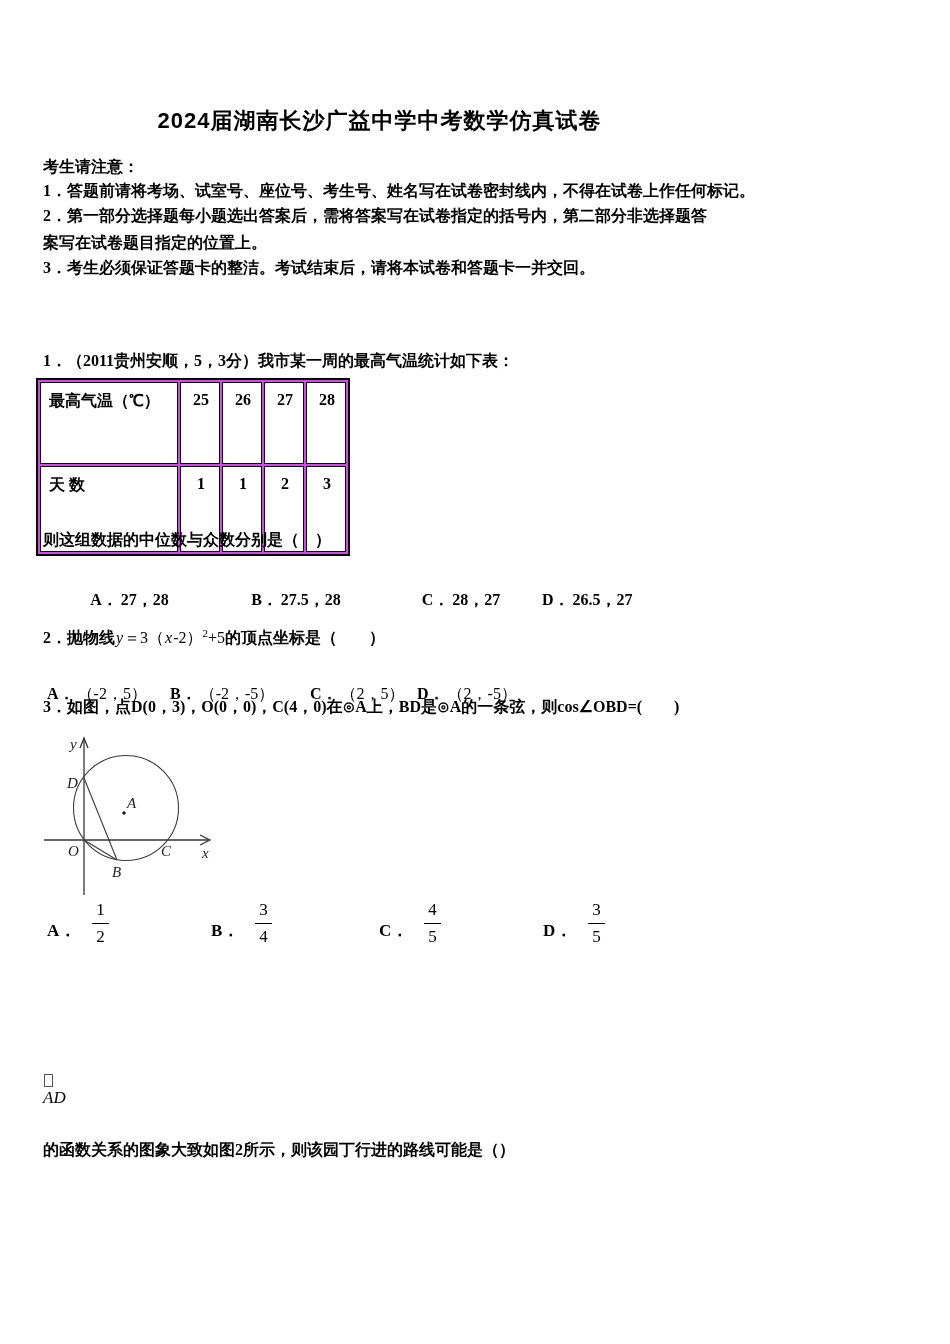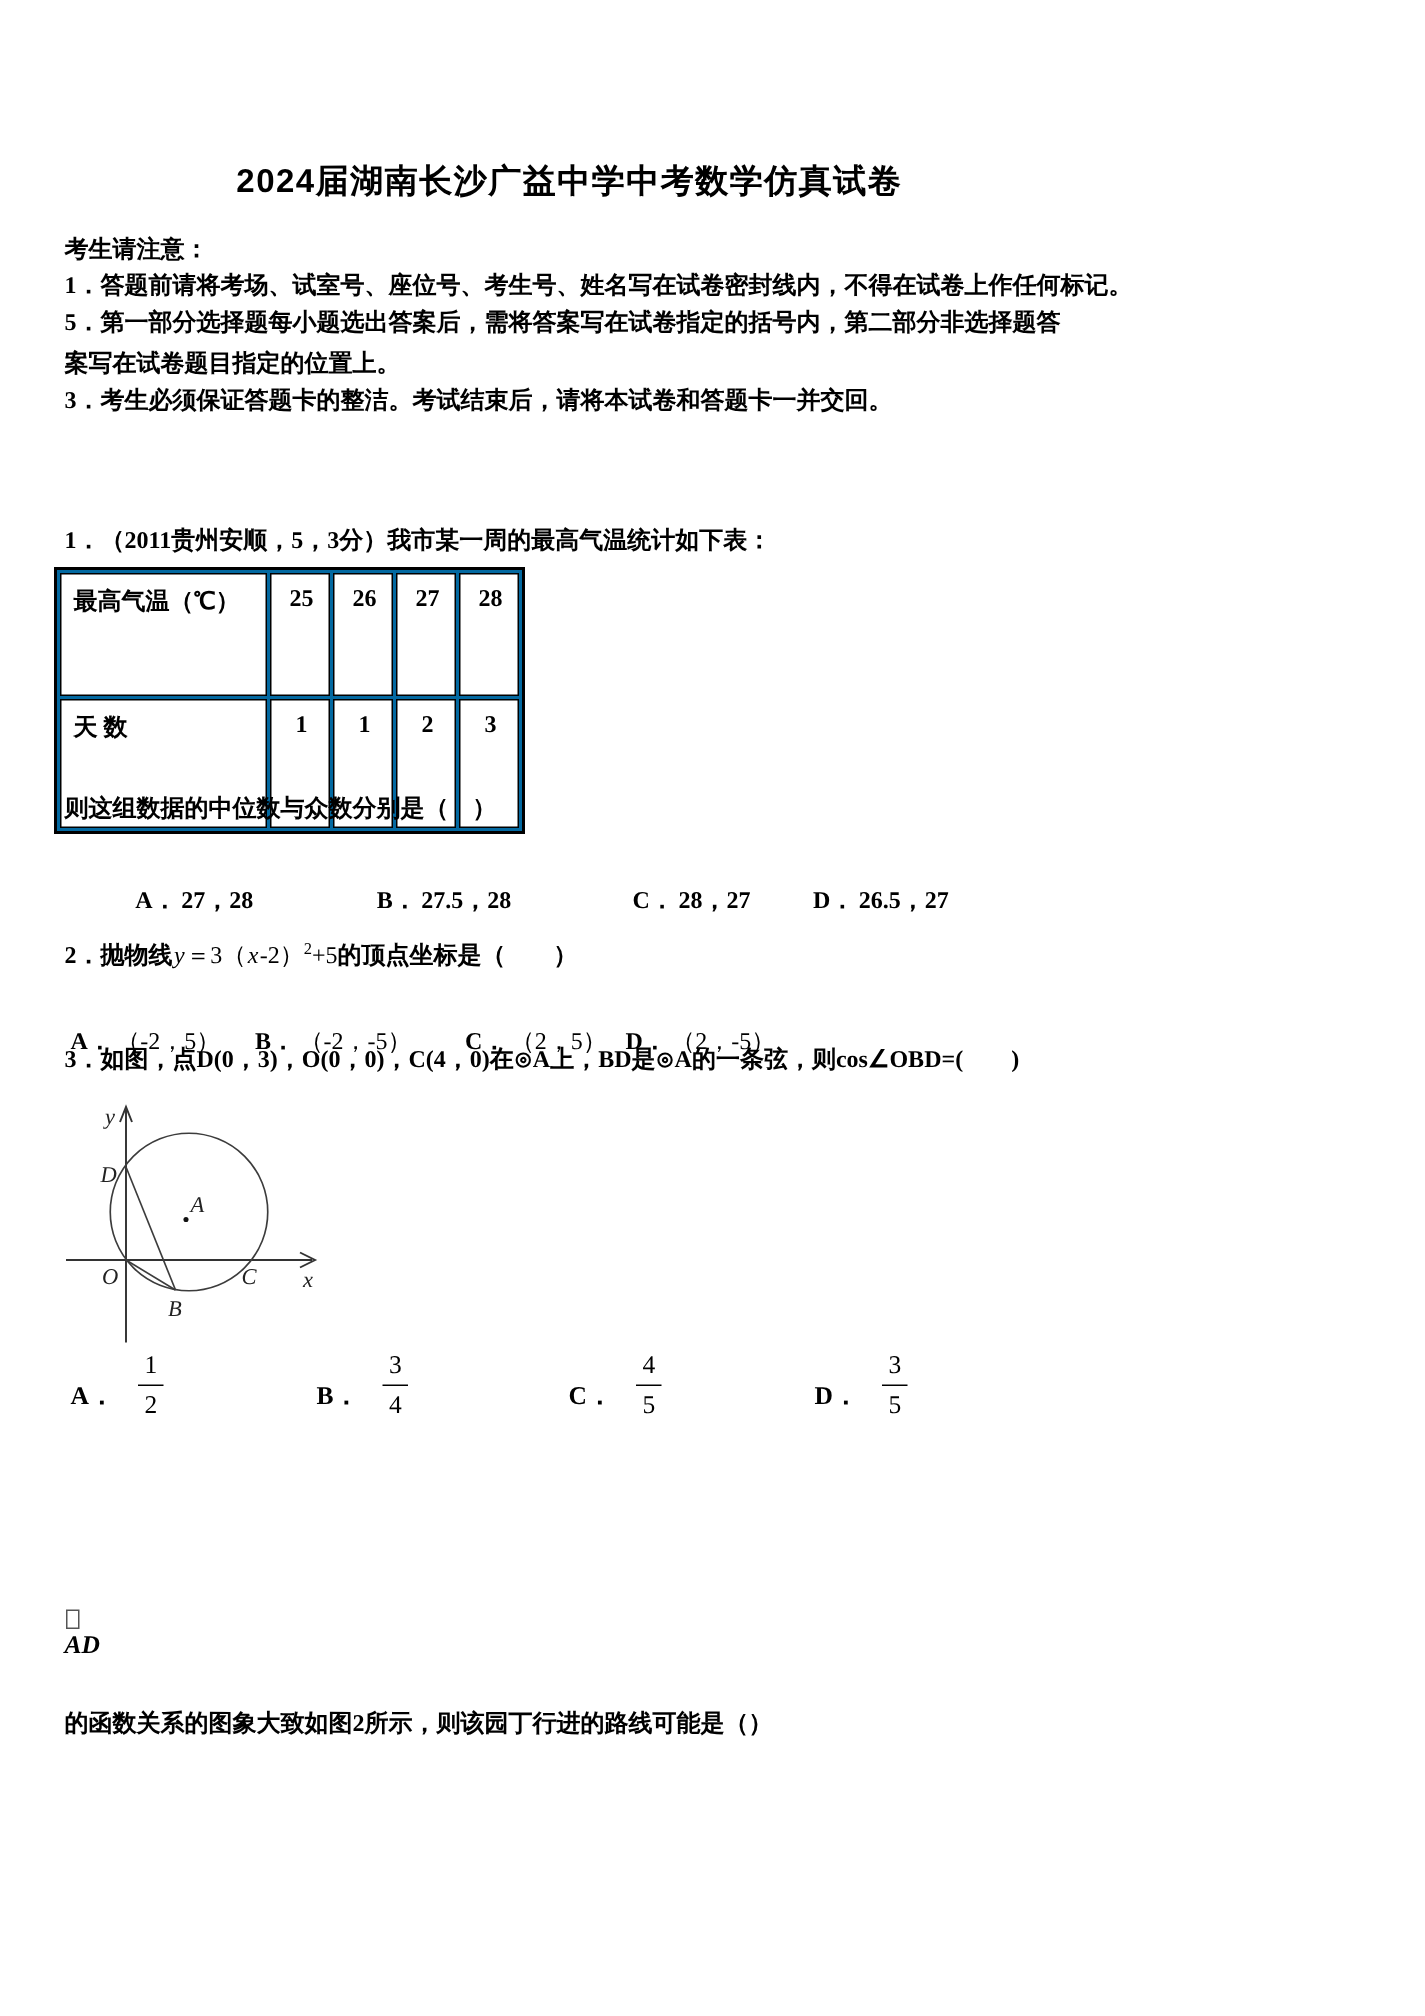--- a/index.html
+++ b/index.html
@@ -15,21 +15,21 @@
   .stem{font-size:16px; font-weight:700; line-height:24px; white-space:nowrap;}
   .para{font-size:16px; font-weight:700; line-height:27px;}
   .nowrap{white-space:nowrap;}
   .math{font-weight:400; font-family:"Liberation Serif", serif;}
   .math i{padding:0 1px;}
   sup.sq{font-size:11px; vertical-align:6px;}
   
   .ttable{
     position:absolute; left:36px; top:378px;
     border-collapse:separate; border-spacing:2px;
-    border:2px solid #000; background:#0369a1;
+    border:2px solid #000; background:#d946ef;
   }
   .ttable td{
     border:1px solid #000; vertical-align:top; font-weight:700;
     font-size:16px; padding:8px 6px 0 8px; background:#fff;
   }
   .ttable .thead{width:122px; height:72px;}
   .ttable .tnum{width:24px; text-align:center;}
   .ttable tr:nth-child(2) td{height:76px;}
   
   .opts{position:absolute; left:47px; display:grid; font-size:16px; white-space:nowrap;}
@@ -40,37 +40,37 @@
   .optval.normal{font-weight:400;}
   
   .fopts{position:absolute; left:47px; top:900px; display:grid; grid-template-columns:164px 168px 164px auto;}
   .fopt{display:flex; align-items:flex-end;}
   .folab{font-weight:700; font-size:17px; padding-bottom:5px;}
   .frac{display:inline-block; text-align:center; margin-left:16px; font-size:17px; line-height:20px;}
   .frac .num{display:block; border-bottom:1px solid #000; padding:0 4px 3px;}
   .frac .den{display:block; padding-top:3px;}
   
   .supoo{position:relative; top:-11px; font-size:15px; font-style:italic; font-weight:400; padding:0 6px;}
-  .arcad{display:inline-flex; flex-direction:column; align-items:flex-start; vertical-align:-6px; margin-right:8px; font-weight:700;}
+  .arcad{display:inline-flex; flex-direction:column; align-items:flex-start; vertical-align:-6px; margin-right:8px; font-weight:400;}
   .arcbox{width:7px; height:11px; border:1px solid #555; margin-left:1px; margin-bottom:-1px;}
   .adtext{font-size:17px; font-style:italic; font-family:"Liberation Serif", serif;}
   
   .fig{position:absolute; left:40px; top:724px;}
   .fig text{font-family:"Liberation Serif", serif; font-style:italic; font-size:15px; fill:#222;}
 </style>
 </head>
 <body>
 
 <div class="page">
 
   <div class="abs title">2024届湖南长沙广益中学中考数学仿真试卷</div>
 
   <div class="abs para nowrap" style="top:153px">考生请注意：</div>
   <div class="abs para nowrap" style="top:177px">1．答题前请将考场、试室号、座位号、考生号、姓名写在试卷密封线内，不得在试卷上作任何标记。</div>
-  <div class="abs para" style="top:202px">5．第一部分选择题每小题选出答案后，需将答案写在试卷指定的括号内，第二部分非选择题答案写在试卷题目指定的位置上。</div>
+  <div class="abs para" style="top:202px">2．第一部分选择题每小题选出答案后，需将答案写在试卷指定的括号内，第二部分非选择题答案写在试卷题目指定的位置上。</div>
   <div class="abs para nowrap" style="top:254px">3．考生必须保证答题卡的整洁。考试结束后，请将本试卷和答题卡一并交回。</div>
 
 
   <div class="abs stem" style="top:349px">1．（2011贵州安顺，5，3分）我市某一周的最高气温统计如下表：</div>
 
   <table class="ttable">
     <tbody>
       <tr>
         <td class="thead">最高气温（℃）</td>
         <td class="tnum">25</td>

